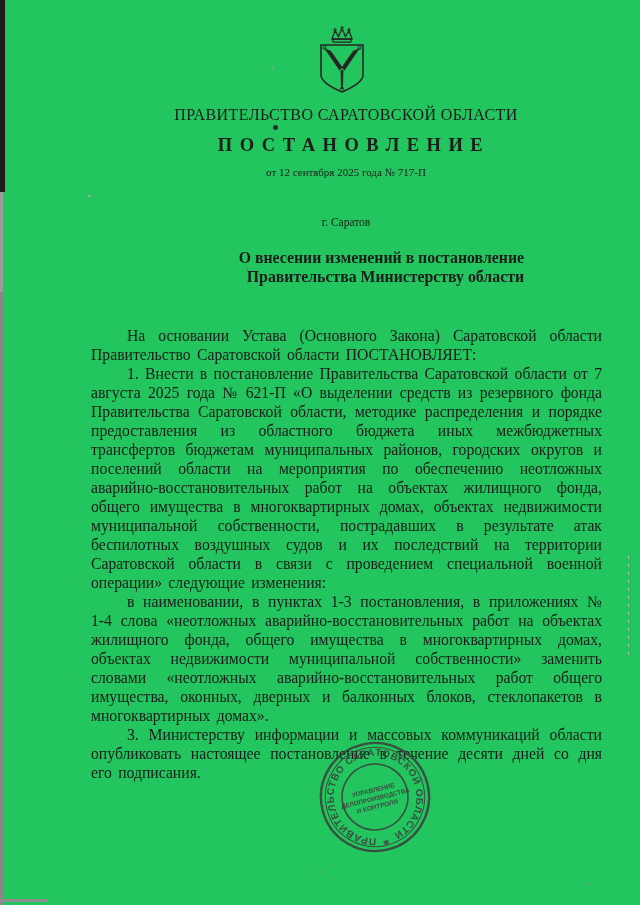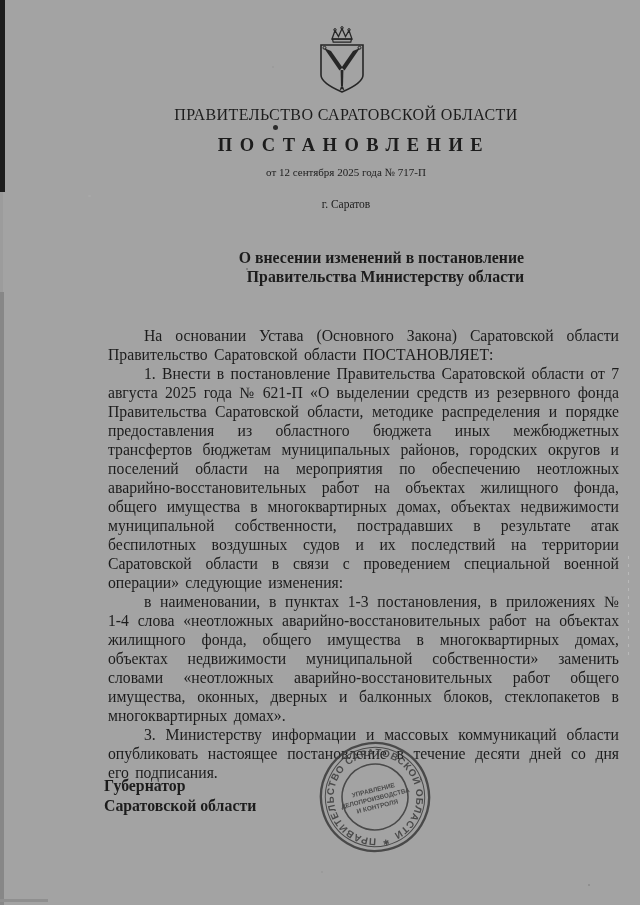--- a/index.html
+++ b/index.html
@@ -1,20 +1,20 @@
 <!DOCTYPE html>
 <html lang="ru"><head>
 <meta charset="utf-8">
 <style>
   html,body{margin:0;padding:0;background:#e8e8e8;}
   .page{
     position:relative;
     width:640px;height:905px;
     margin:0 auto;
-    background:#a3a3a3;
+    background:#22c55e;
     overflow:hidden;
     font-family:"Liberation Serif", serif;
     color:#1c1c1c;
   }
   
   .edge-black{position:absolute;left:0;top:0;width:5px;height:192px;background:#1d1d1d;}
   .edge-gray1{position:absolute;left:0;top:192px;width:3px;height:100px;background:#9c9c9c;}
   .edge-gray2{position:absolute;left:0;top:292px;width:4px;height:613px;background:#878787;}
   .bottom-line{position:absolute;left:0;top:899px;width:48px;height:3px;background:#8f8f8f;}
   .right-noise{position:absolute;left:628px;top:556px;width:1px;height:104px;
@@ -25,26 +25,26 @@
   .sp3{left:88px;top:195px;width:3px;height:2px;background:#aaa;}
   .sp4{left:246px;top:268px;width:2px;height:2px;background:#777;}
   .sp5{left:321px;top:871px;width:2px;height:2px;background:#999;}
   .sp6{left:588px;top:884px;width:2px;height:2px;background:#8a8a8a;}
   
   .center-col{position:absolute;left:51px;width:590px;text-align:center;}
   .emblem{position:absolute;left:312px;top:26px;width:60px;height:70px;}
   .org-name{top:106px;font-size:16px;letter-spacing:0.4px;}
   .doc-type{top:135px;font-size:18.5px;font-weight:bold;letter-spacing:7.5px;padding-left:8px;}
   .date-line{top:166px;font-size:11px;}
-  .city{top:198px;font-size:11.5px;}
+  .city{top:216px;font-size:11.5px;}
   
   .title{position:absolute;left:104px;top:248px;width:420px;
     font-weight:bold;font-size:15.8px;line-height:19px;text-align:right;}
   
-  .bodytext{position:absolute;left:108px;top:326px;width:511px;
+  .bodytext{position:absolute;left:91px;top:326px;width:511px;
     font-size:15.7px;line-height:19px;text-align:justify;word-spacing:2.4px;}
   .bodytext p{margin:0;text-indent:36px;}
   
   .sig-position{position:absolute;left:104px;top:776px;
     font-weight:bold;font-size:15.8px;line-height:20px;}
   .sig-name{position:absolute;left:440px;top:791px;width:173px;
     font-weight:bold;font-size:15.8px;text-align:right;}
   .stamp{position:absolute;left:318px;top:740px;width:114px;height:114px;opacity:0.88;}
   .stamp text{font-family:"Liberation Sans", sans-serif;fill:#3d3d3d;}
   .emblem svg .ln{stroke:#262626;fill:none;}
@@ -96,24 +96,20 @@
     <div>Правительства Министерству области</div>
   </div>
 
   <div class="bodytext">
     <p>На основании Устава (Основного Закона) Саратовской области Правительство Саратовской области ПОСТАНОВЛЯЕТ:</p>
     <p>1. Внести в постановление Правительства Саратовской области от 7 августа 2025 года № 621-П «О выделении средств из резервного фонда Правительства Саратовской области, методике распределения и порядке предоставления из областного бюджета иных межбюджетных трансфертов бюджетам муниципальных районов, городских округов и поселений области на мероприятия по обеспечению неотложных аварийно-восстановительных работ на объектах жилищного фонда, общего имущества в многоквартирных домах, объектах недвижимости муниципальной собственности, пострадавших в результате атак беспилотных воздушных судов и их последствий на территории Саратовской области в связи с проведением специальной военной операции» следующие изменения:</p>
     <p>в наименовании, в пунктах 1-3 постановления, в приложениях № 1-4 слова «неотложных аварийно-восстановительных работ на объектах жилищного фонда, общего имущества в многоквартирных домах, объектах недвижимости муниципальной собственности» заменить словами «неотложных аварийно-восстановительных работ общего имущества, оконных, дверных и балконных блоков, стеклопакетов в многоквартирных домах».</p>
     <p>3. Министерству информации и массовых коммуникаций области опубликовать настоящее постановление в течение десяти дней со дня его подписания.</p>
   </div>
 
-  <div class="sig-position">
-    <div>Губернатор</div>
-    <div>Саратовской области</div>
-  </div>
 
   <svg class="stamp" viewBox="0 0 116 116">
     <g transform="rotate(-14 58 58)">
       <circle cx="58" cy="58" r="55" fill="none" stroke="#3d3d3d" stroke-width="2.4"></circle>
       <circle cx="58" cy="58" r="50.5" fill="none" stroke="#3d3d3d" stroke-width="1"></circle>
       <circle cx="58" cy="58" r="33.5" fill="none" stroke="#3d3d3d" stroke-width="1.6"></circle>
       <defs>
         <path id="ring-path" d="M 58,100 A 42,42 0 0 1 58,16 A 42,42 0 0 1 58,100"></path>
       </defs>
       <text font-size="10" font-weight="bold" letter-spacing="0.8">

